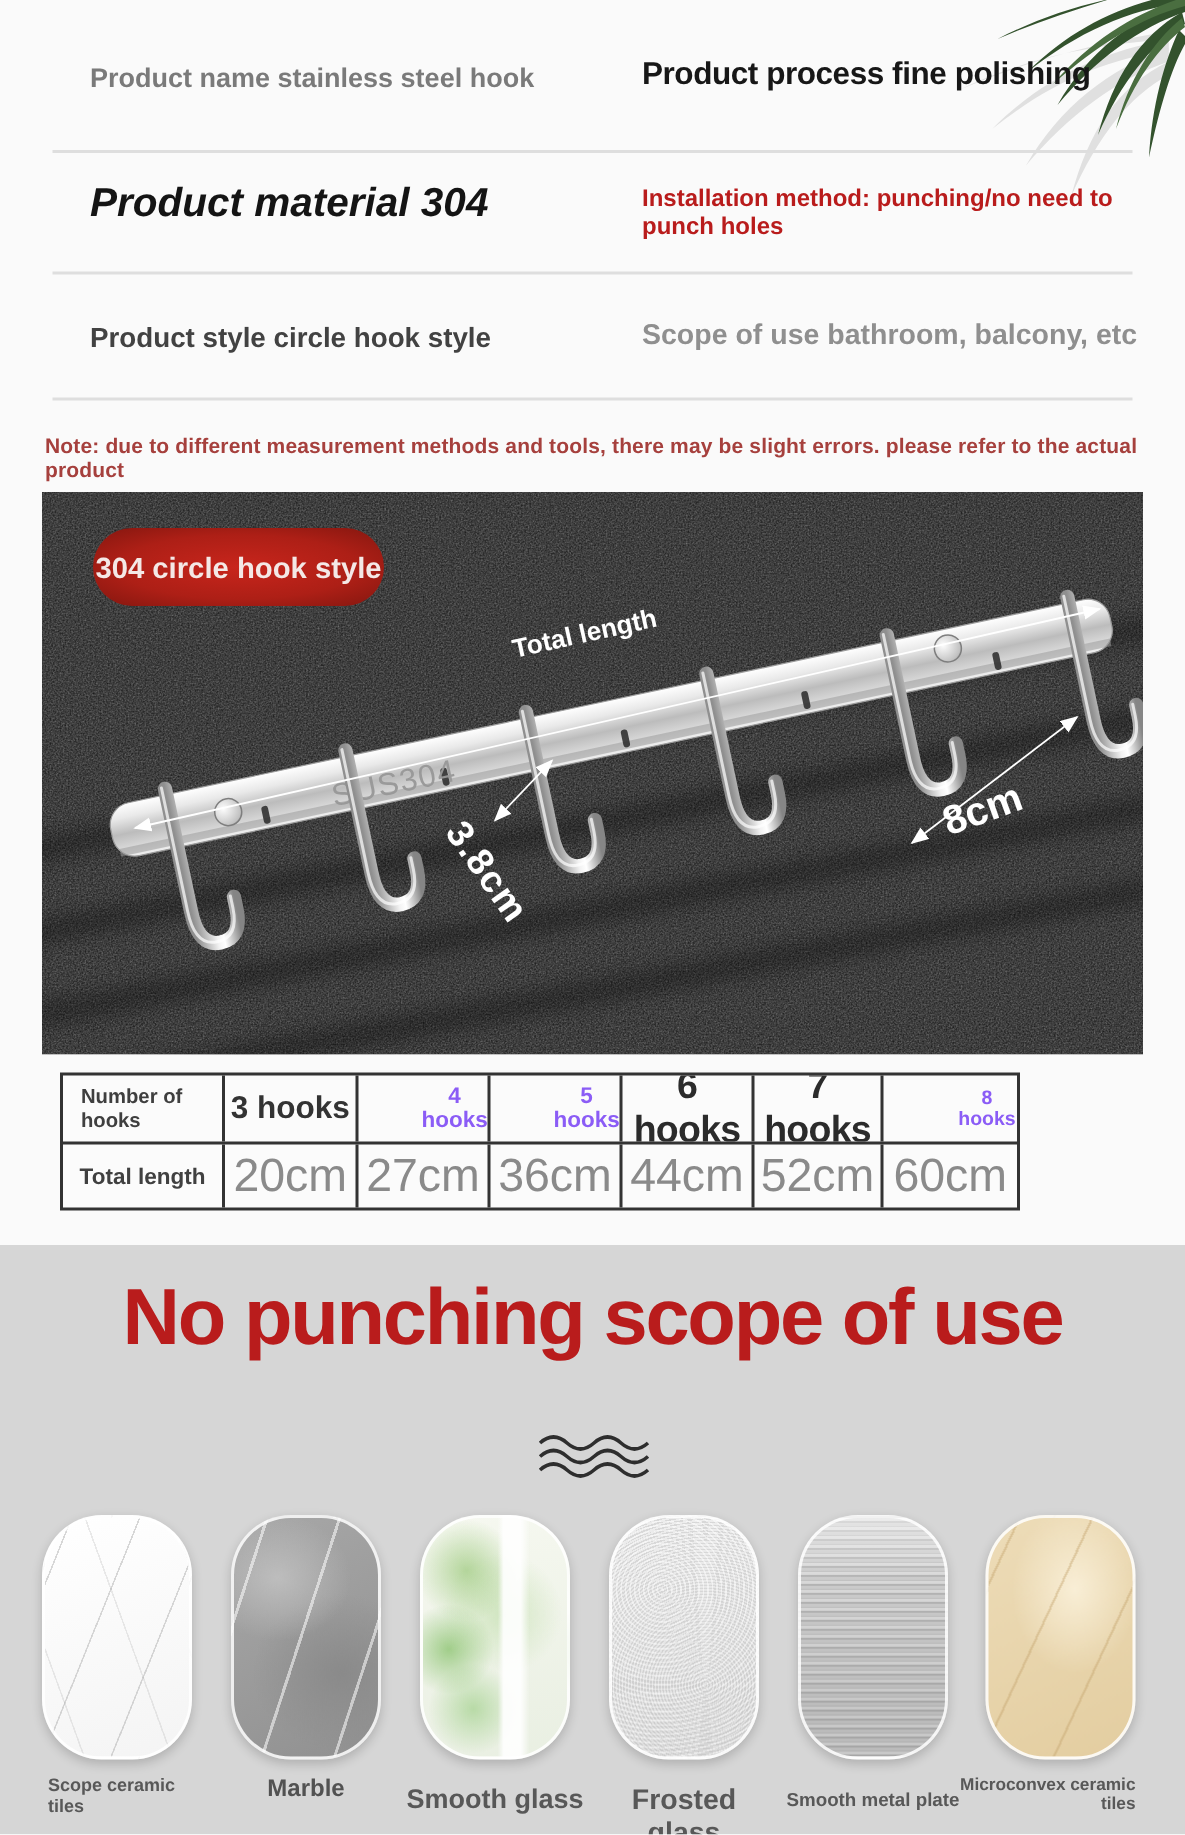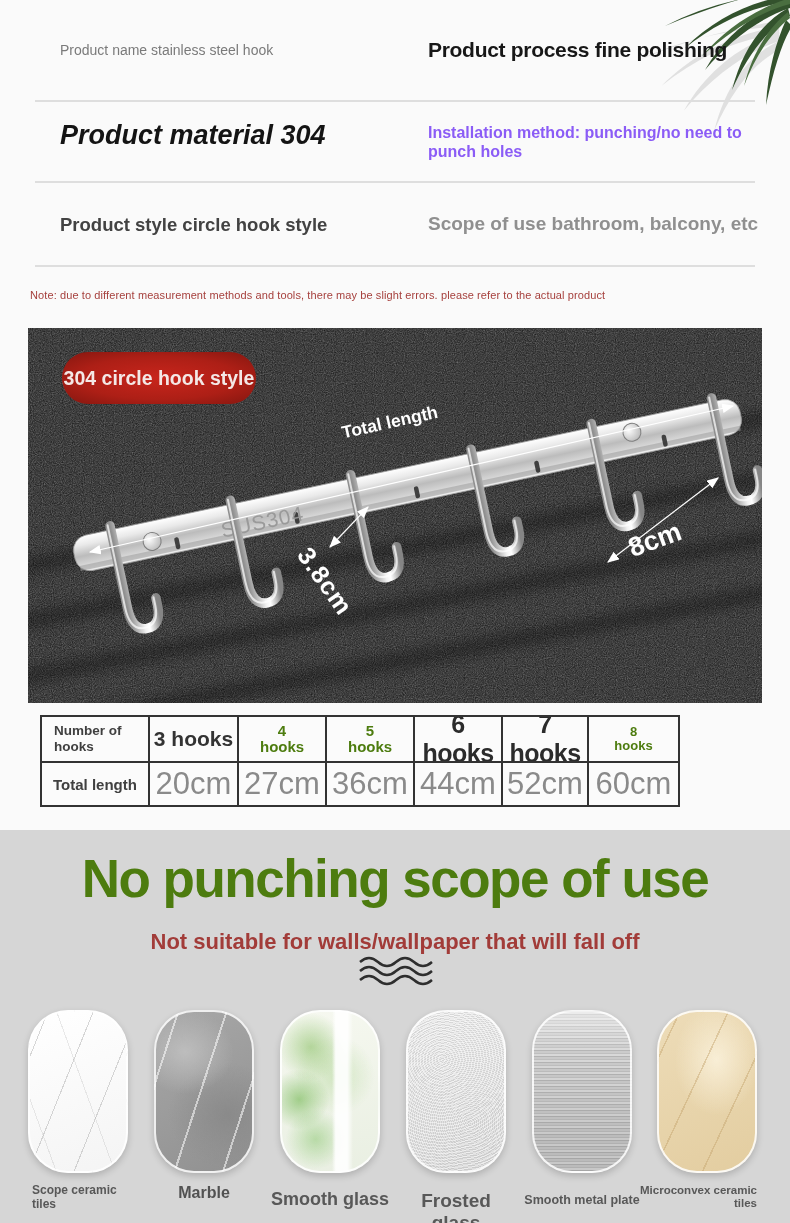--- a/index.html
+++ b/index.html
@@ -6,56 +6,56 @@
   #app{
     position:relative;width:790px;height:1223px;overflow:hidden;
     background:#fafafa;font-family:"Liberation Sans",sans-serif;
     -webkit-font-smoothing:antialiased;
   }
   .abs{position:absolute;}
 
   
   .spec-left{left:60px;color:#787878;}
   .spec-right{left:428px;}
-  .r1l{top:42px;font-size:14px;font-weight:normal;color:#7a7a7a;text-align:right;}
+  .r1l{top:42px;font-size:18px;font-weight:bold;color:#7a7a7a;text-align:right;}
   .r1r{top:38px;font-size:21px;font-weight:bold;color:#171717;letter-spacing:-0.3px;}
   .r2l{top:120px;font-size:27px;font-weight:bold;color:#141414;font-style:italic;}
-  .r2r{top:123px;font-size:16px;font-weight:bold;color:#8b5cf6;width:330px;line-height:1.2;}
+  .r2r{top:123px;font-size:16px;font-weight:bold;color:#b91c1c;width:330px;line-height:1.2;}
   .r3l{top:214px;font-size:18.5px;font-weight:bold;color:#424242;}
   .r3r{top:213px;font-size:19px;font-weight:bold;color:#8f8f8f;}
   .divider{left:35px;width:720px;height:2px;background:#dedede;}
   .d1{top:100px}.d2{top:181px}.d3{top:265px}
-  .note{left:30px;top:289px;font-size:11px;font-weight:normal;color:#a6403d;letter-spacing:0.1px;}
+  .note{left:30px;top:289px;font-size:14px;font-weight:bold;color:#a6403d;letter-spacing:0.1px;}
 
   
   .hero{left:28px;top:328px;width:734px;height:375px;}
 
   
   .tbl{left:40px;top:715px;width:640px;border:2px solid #333;background:#fbfbfb;box-sizing:border-box;}
   .trow{display:flex;}
   .thead{height:44px;border-bottom:2px solid #333;}
   .tdata{height:42px;}
   .tc{display:flex;align-items:center;justify-content:center;border-left:2px solid #333;
       box-sizing:border-box;text-align:center;color:#333;overflow:hidden;}
   .tc:first-child{border-left:none;}
   .w0{width:106px}.w1{width:89px}.w2{width:88px}.w3{width:88px}.w4{width:88px}.w5{width:86px}.w6{width:91px}
   .hdr-nhooks{font-size:13.5px;font-weight:bold;color:#3f3f3f;line-height:1.15;justify-content:flex-start;padding-left:12px;text-align:left;}
   .hdr-nhooks span{display:inline-block;width:80px;}
   .hdr-big1{font-size:21px;font-weight:bold;color:#333;}
-  .hdr-small{font-size:15px;font-weight:bold;color:#4d7c0f;line-height:1.1;}
+  .hdr-small{font-size:15px;font-weight:bold;color:#8b5cf6;line-height:1.1;justify-content:flex-end;}
   .hdr-small span{display:inline-block;width:44px;}
   .hdr-xs span{display:inline-block;width:40px;font-size:13px;}
   .hdr-huge{font-size:25px;font-weight:bold;color:#2b2b2b;letter-spacing:-0.5px;}
   .row-label{font-size:15px;font-weight:bold;color:#404040;}
   .val{font-size:31px;color:#8a8a8a;font-weight:400;}
 
   
   .gray{left:0;top:830px;width:790px;height:393px;background:#d6d6d6;}
   .use-title{left:0;top:848px;width:790px;text-align:center;font-size:53px;font-weight:bold;
-             color:#4d7c0f;letter-spacing:-1.5px;}
+             color:#b91c1c;letter-spacing:-1.5px;}
   .use-sub{left:0;top:929px;width:790px;text-align:center;font-size:22px;font-weight:bold;color:#a23c39;}
   .waves{left:358px;top:956px;}
 
   
   .cap{top:1010px;width:100px;height:163px;border-radius:40px;border:2px solid rgba(255,255,255,.85);
        box-sizing:border-box;box-shadow:0 3px 7px rgba(0,0,0,.18);}
   .cap1{left:28px;background:
         repeating-linear-gradient(112deg,rgba(150,150,150,0) 0 16px,rgba(150,150,150,.38) 16px 17px,rgba(150,150,150,0) 17px 42px),
         repeating-linear-gradient(70deg,rgba(170,170,170,0) 0 24px,rgba(170,170,170,.25) 24px 25px,rgba(170,170,170,0) 25px 55px),
         linear-gradient(160deg,#ffffff,#f4f4f4);}
@@ -260,21 +260,20 @@
       <div class="tc w2 val">27cm</div>
       <div class="tc w3 val">36cm</div>
       <div class="tc w4 val">44cm</div>
       <div class="tc w5 val">52cm</div>
       <div class="tc w6 val">60cm</div>
     </div>
   </div>
 
   <div class="abs gray"></div>
   <div class="abs use-title">No punching scope of use</div>
-  <div class="abs use-sub">Not suitable for walls/wallpaper that will fall off</div>
 
   <svg class="abs waves" width="76" height="30" viewBox="0 0 76 30">
     <g stroke="#2e2e2e" stroke-width="2.4" fill="none">
       <path d="M2 6 Q11 -2 20 6 T 38 6 T 56 6 T 74 6"></path>
       <path d="M2 15 Q11 7 20 15 T 38 15 T 56 15 T 74 15"></path>
       <path d="M2 24 Q11 16 20 24 T 38 24 T 56 24 T 74 24"></path>
     </g>
   </svg>
 
   <div class="abs cap cap1"></div>

